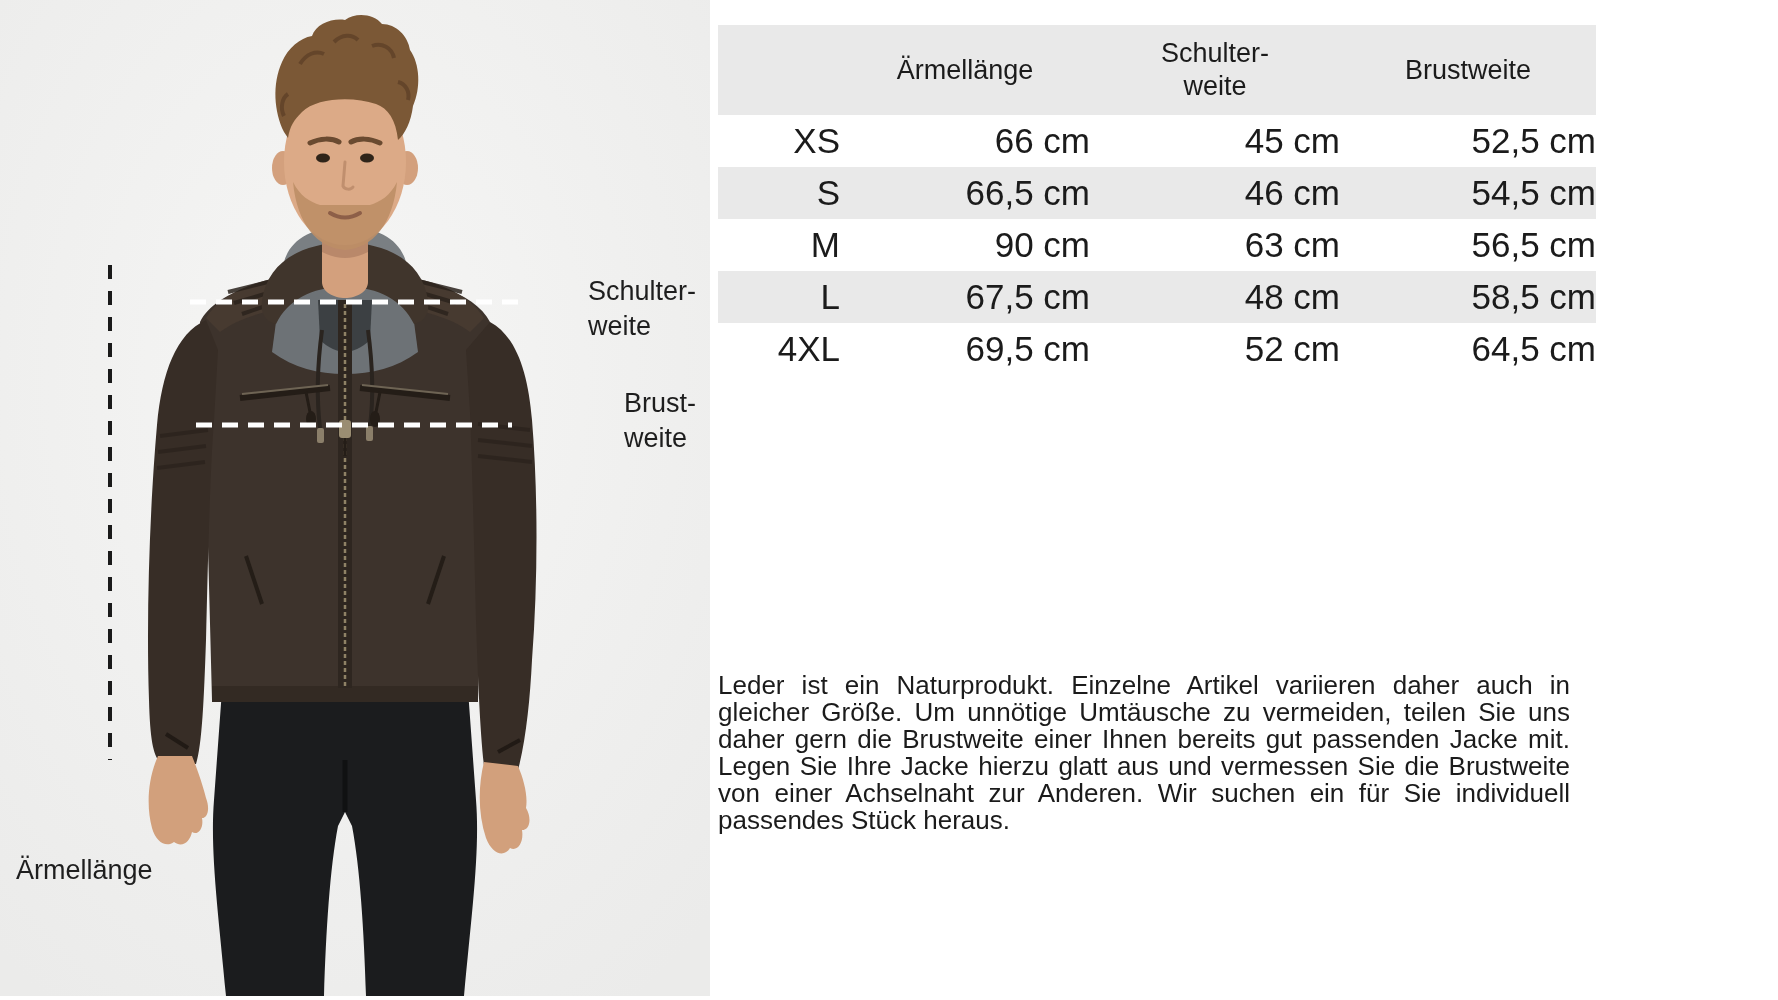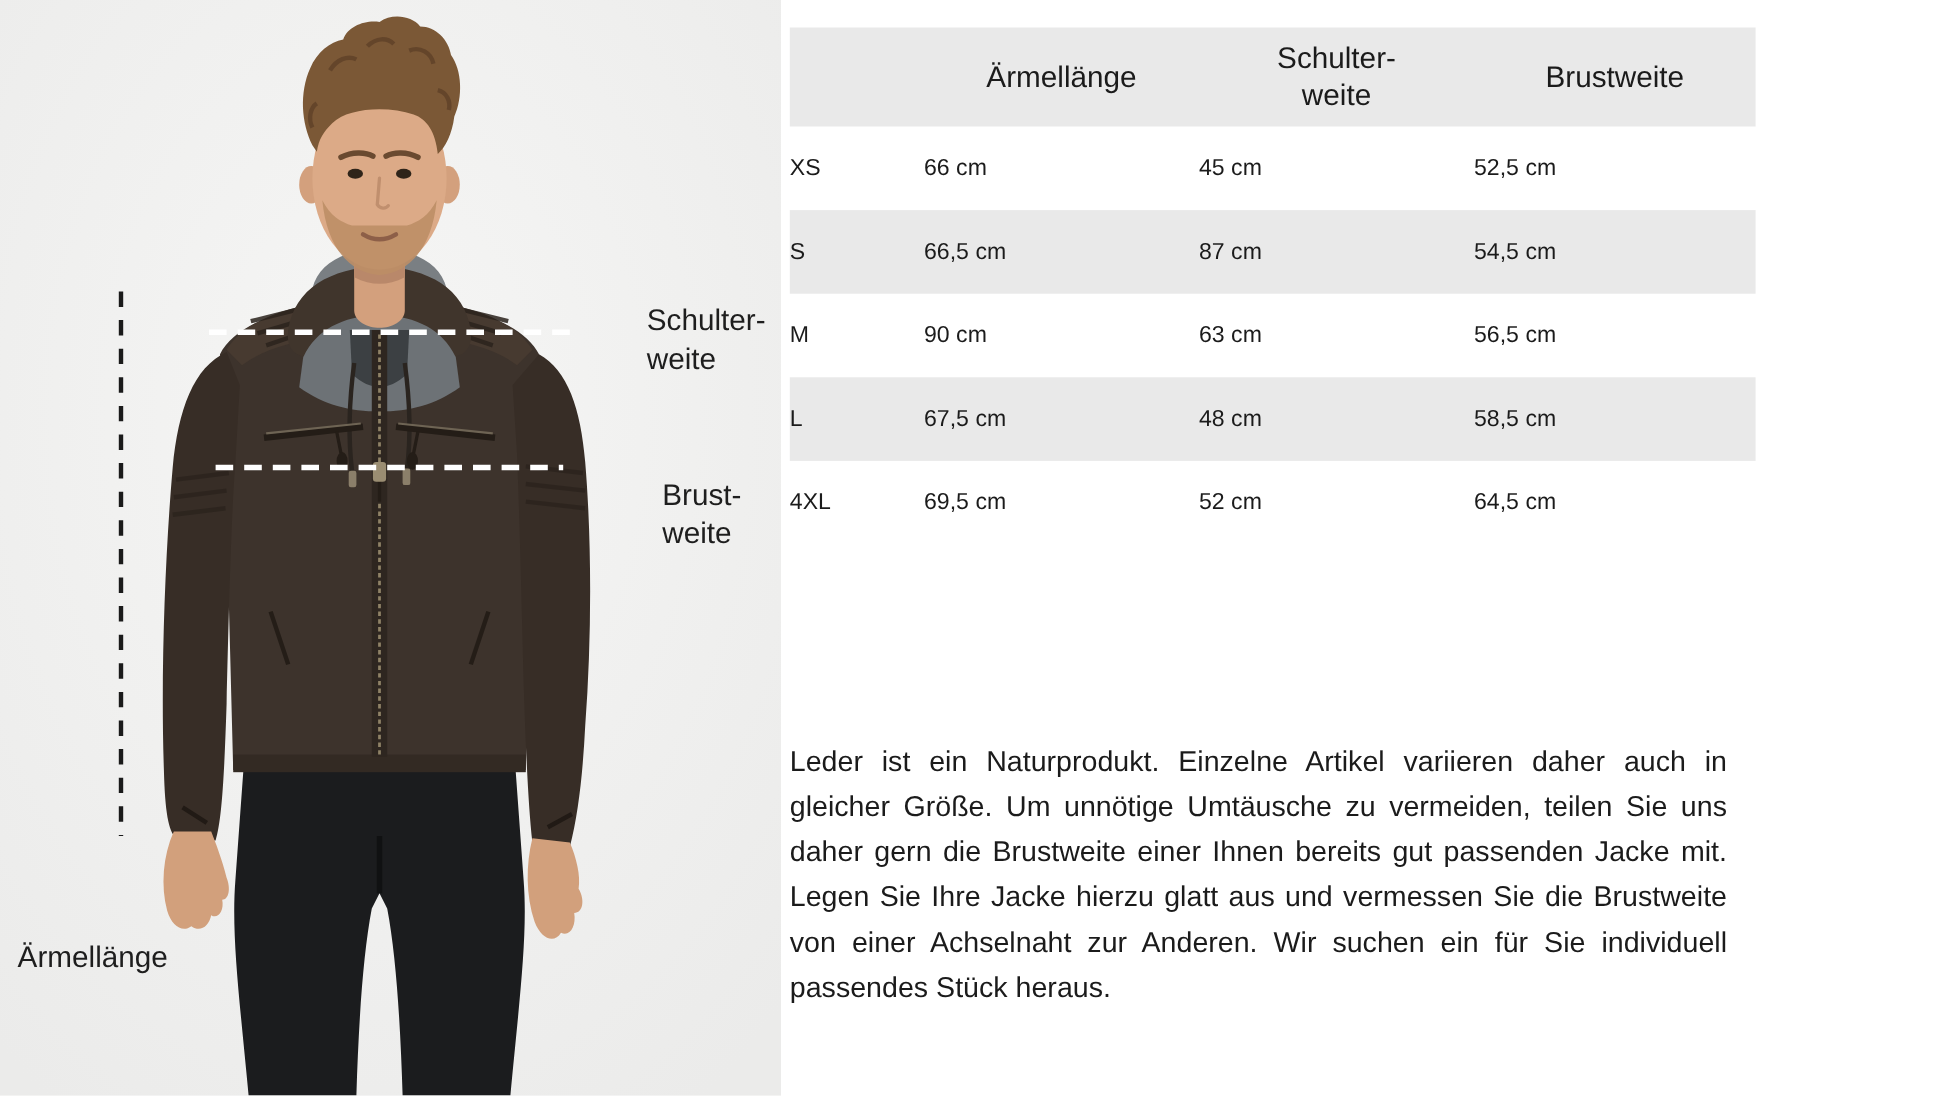--- a/index.html
+++ b/index.html
@@ -8,42 +8,42 @@
     font-family:"Liberation Sans",sans-serif;color:#1b1b1b;background:#ffffff;
   }
   
   .photo-panel{position:absolute;left:0;top:0;width:710px;height:996px;background:#f1f1f0;}
   .photo-panel svg{position:absolute;left:0;top:0;}
   .measure-label{
     position:absolute;font-size:27px;line-height:35px;color:#1e1e1e;
     white-space:pre-line;
   }
   .label-shoulder{left:588px;top:274px;}
-  .label-chest{left:602px;top:386px;margin-top:47px;}
+  .label-chest{left:624px;top:386px;}
   .label-sleeve{left:16px;top:854px;line-height:32px;}
   
   .size-table{
     position:absolute;left:718px;top:25px;width:878px;
     border-collapse:collapse;table-layout:fixed;
   }
   .size-table col.c1{width:122px;}
   .size-table col.c2{width:250px;}
   .size-table col.c3{width:250px;}
   .size-table col.c4{width:256px;}
   .size-table th{
     height:90px;background:#e9e9e9;font-weight:400;font-size:27px;
     text-align:center;vertical-align:middle;white-space:pre-line;line-height:33px;padding:0;
   }
   .size-table td{
-    height:76px;font-size:21px;text-align:left;vertical-align:middle;padding:0;
+    height:52px;font-size:35px;text-align:right;vertical-align:middle;padding:0;
   }
   .size-table tbody tr:nth-child(even){background:#e9e9e9;}
   .note{
     position:absolute;left:718px;top:672px;width:852px;margin:0;
-    font-size:26px;line-height:41px;text-align:justify;color:#1b1b1b;
+    font-size:26px;line-height:27px;text-align:justify;color:#1b1b1b;
   }
 </style>
 </head>
 <body>
 
 <div class="stage">
 
   <div class="photo-panel">
     <svg width="710" height="996" viewBox="0 0 710 996">
       <defs>
@@ -194,21 +194,21 @@
     <tbody id="size-rows">
         <tr>
           <td>XS</td>
           <td>66 cm</td>
           <td>45 cm</td>
           <td>52,5 cm</td>
         </tr>
         <tr>
           <td>S</td>
           <td>66,5 cm</td>
-          <td>87 cm</td>
+          <td>46 cm</td>
           <td>54,5 cm</td>
         </tr>
         <tr>
           <td>M</td>
           <td>90 cm</td>
           <td>63 cm</td>
           <td>56,5 cm</td>
         </tr>
         <tr>
           <td>L</td>

